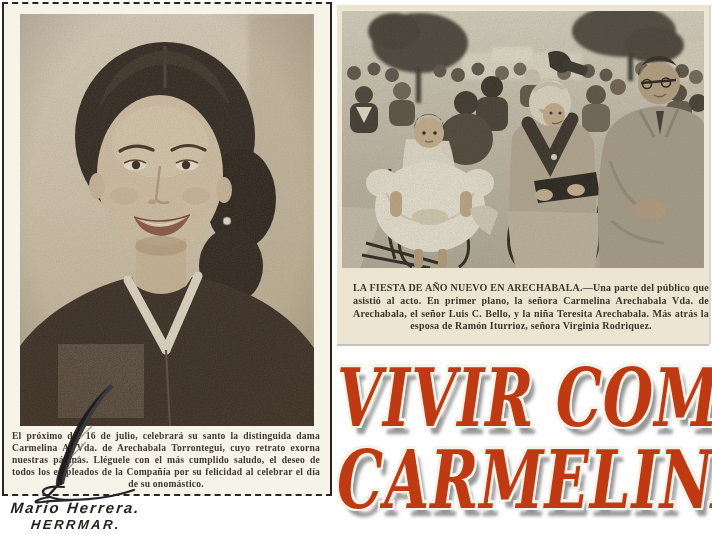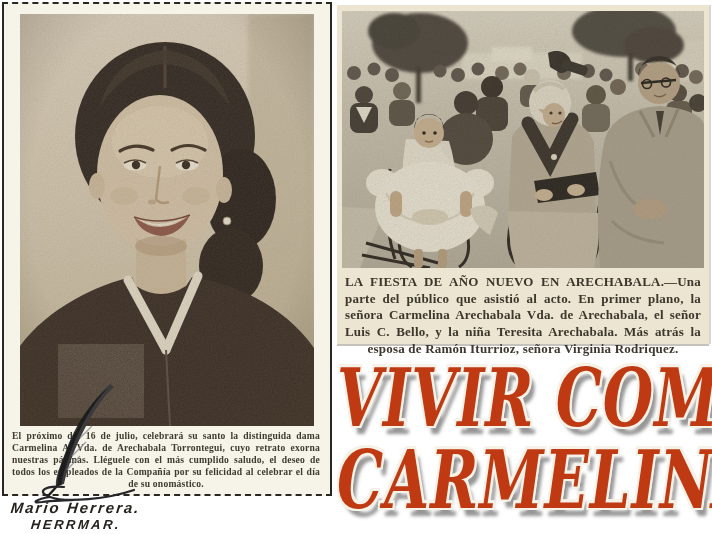--- a/index.html
+++ b/index.html
@@ -30,22 +30,22 @@
   }
   .signature .sig-name{font-size:15px;letter-spacing:2px;}
   .signature .sig-alias{font-size:13px;letter-spacing:2.5px;margin-left:22px;margin-top:1px;}
   
   .clipping{
     position:absolute;left:337px;top:5px;width:372px;height:339px;
     background:#ebe5d1;box-shadow:0 2px 0 rgba(125,120,105,.45), 2px 0 0 rgba(125,120,105,.3);
   }
   .crowd-photo{position:absolute;left:5px;top:6px;width:362px;height:257px;display:block;}
   .clipping-caption{
-    position:absolute;left:8px;top:269px;width:356px;margin:0;
-    font-size:13px;line-height:1.28;font-weight:bold;color:#3b372d;
+    position:absolute;left:8px;top:269px;width:356px;margin:8px;
+    font-size:10px;line-height:1.28;font-weight:bold;color:#3b372d;
     text-align:justify;text-align-last:center;letter-spacing:.2px;
   }
   
   .headline{position:absolute;left:337px;top:0;width:373px;height:534px;pointer-events:none;}
   .headline-line{
     position:absolute;left:0;width:100%;text-align:center;
     font-family:"DejaVu Serif", serif;font-weight:bold;font-style:italic;
     font-size:58px;letter-spacing:1px;color:#bf3a13;white-space:nowrap;
     transform:scaleY(1.38);transform-origin:center top;
     text-shadow:

